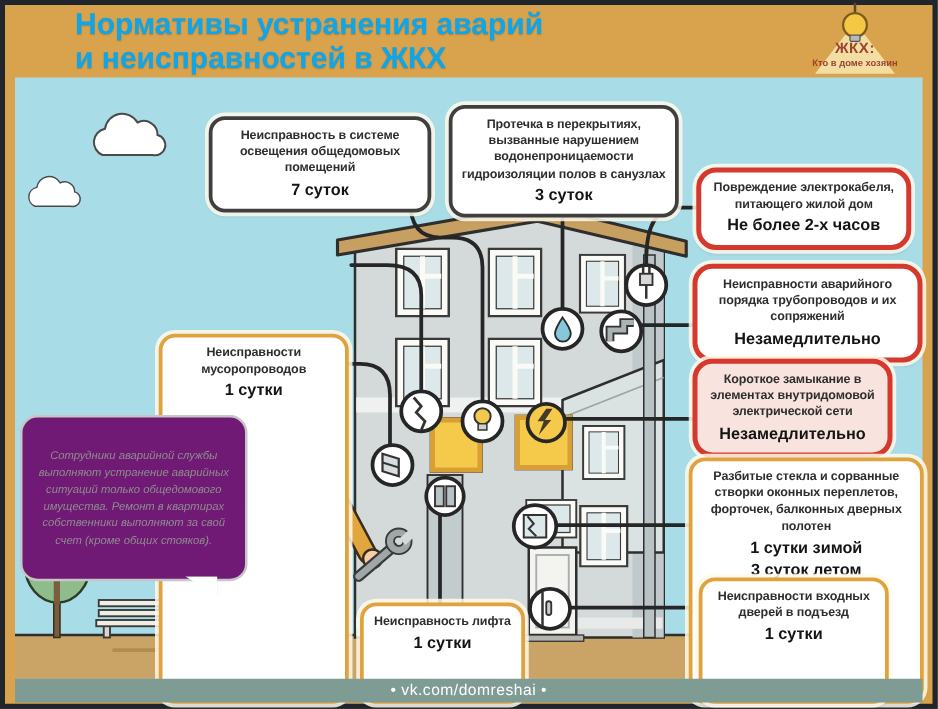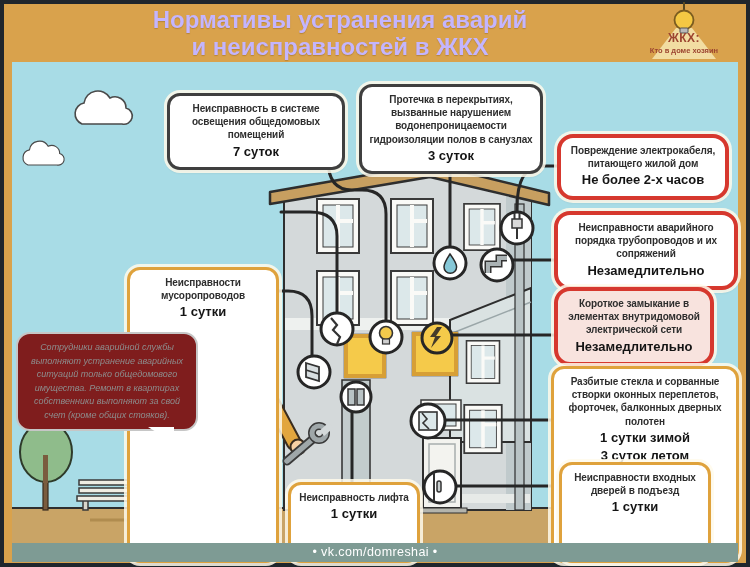--- a/index.html
+++ b/index.html
@@ -2,40 +2,40 @@
 <html><head>
 <meta charset="utf-8">
 <style>
   html,body{margin:0;padding:0;background:#333;}
   .page{position:relative;width:750px;height:567px;background:#20262c;overflow:hidden;
         font-family:"Liberation Sans",sans-serif;-webkit-font-smoothing:antialiased;}
   .gold{position:absolute;inset:4px;background:#d9a24c;}
   .sky{position:absolute;left:12px;top:62px;width:726px;height:481px;background:#a8dce6;}
   .scene-svg{position:absolute;left:0;top:0;pointer-events:none;}
 
-  .title{position:absolute;top:6px;left:60px;right:130px;text-align:center;color:#c4b5fd;
+  .title{position:absolute;top:6px;left:60px;right:130px;color:#0ea5e9;
          font-size:24px;font-weight:bold;line-height:1.14;text-shadow:0 1px 1px rgba(120,80,20,.35);}
 
   .logo{position:absolute;top:2px;right:10px;width:112px;text-align:center;color:#9c4430;}
   .logo svg{display:block;margin:0 auto;}
   .logo .brand{position:absolute;top:29px;left:0;right:0;font-size:12px;font-weight:bold;letter-spacing:.5px;}
   .logo .tag{position:absolute;top:44px;left:0;right:0;font-size:7.5px;font-weight:bold;}
 
   .box{position:absolute;background:#fff;border:3px solid #3f3f3f;border-radius:13px;
        padding:6px 7px 7px;text-align:center;box-sizing:border-box;
        box-shadow:0 0 0 3px rgba(255,250,235,.85),0 2px 3px rgba(40,40,40,.25);}
   .box.gold{border-color:#dfa23c;}
   .box.red{border:4px solid #d6382e;border-radius:16px;}
   .box.red-tint{background:#f8e3de;}
   .bt{font-size:10px;line-height:1.32;color:#2e2e2e;font-weight:600;letter-spacing:-.1px;}
   .bd{font-size:13px;font-weight:bold;color:#141414;margin-top:2px;line-height:1.25;}
   .bn{font-size:9.5px;color:#2e2e2e;line-height:1.25;margin-top:1px;}
 
-  .bubble{position:absolute;left:16px;top:332px;width:182px;background:#7f1d1d;border:2px solid #c6c6c6;
-          border-radius:14px;padding:7px 9px;box-sizing:border-box;
+  .bubble{position:absolute;left:16px;top:332px;width:182px;background:#701a75;border:2px solid #c6c6c6;
+          border-radius:14px;padding:24px 9px;box-sizing:border-box;
           font-style:italic;color:#8d8d8d;font-size:9px;line-height:1.5;text-align:center;}
   .bubble::after{content:"";position:absolute;right:22px;bottom:-14px;width:26px;height:16px;
           background:#fff;clip-path:polygon(0 0,100% 0,100% 100%);
           filter:drop-shadow(1px 1px 0 #c6c6c6);}
 
   .footer{position:absolute;left:12px;top:543px;width:726px;height:19px;background:#7e9b94;
           color:#fff;font-size:12.5px;line-height:19px;text-align:center;letter-spacing:.4px;}
   .footer span{cursor:pointer;}
 </style>
 </head>

